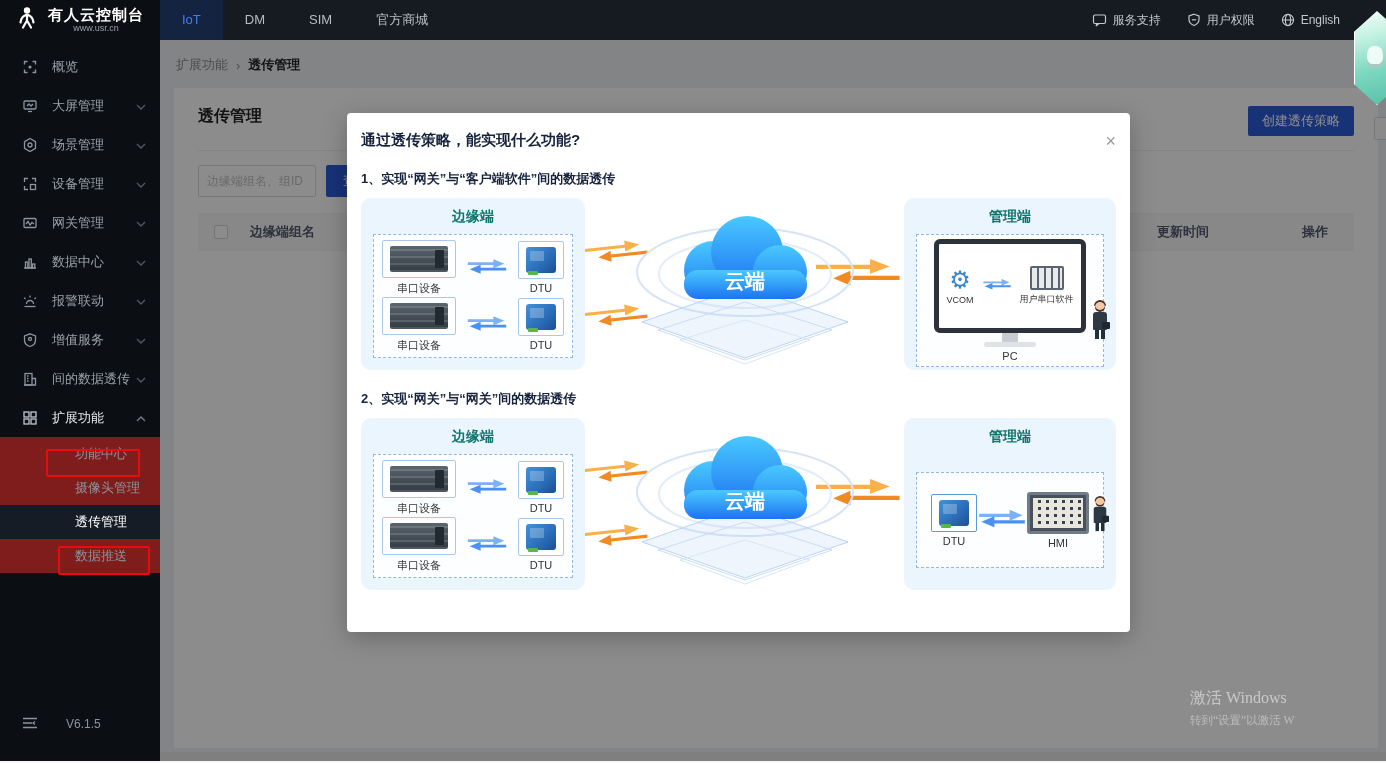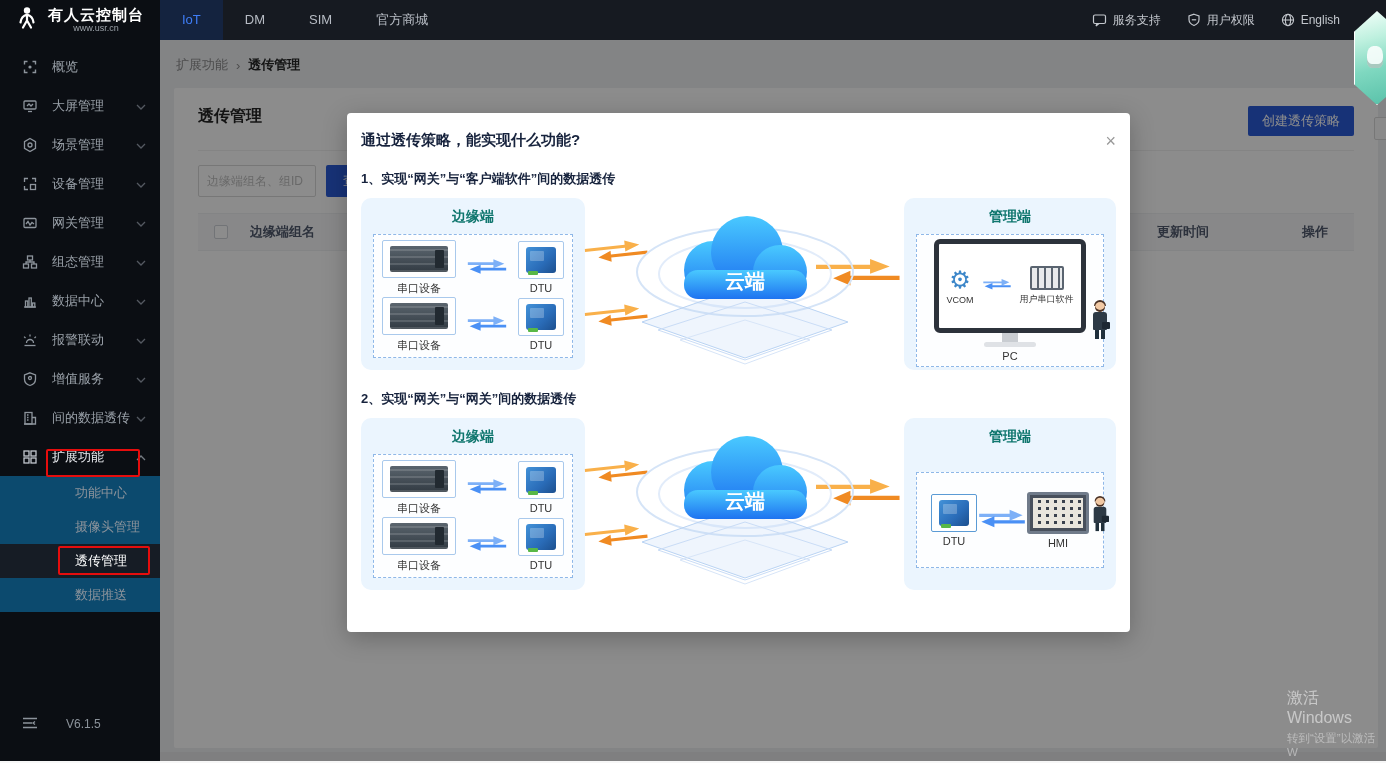--- a/index.html
+++ b/index.html
@@ -21,21 +21,21 @@
   .logo { height:40px; display:flex; align-items:center; padding-left:14px; gap:8px; }
   .logo-txt { color:#fff; }
   .logo-title { font-size:15px; font-weight:bold; letter-spacing:1px; line-height:16px; }
   .logo-sub { font-size:9px; color:#9ba1a8; text-align:center; line-height:10px; }
   .menu { padding-top:7px; }
   .s-item { height:39px; display:flex; align-items:center; padding:0 14px 0 22px; color:#9aa1a9; font-size:13px; cursor:pointer; }
   .s-item .s-ico { width:16px; height:16px; margin-right:14px; display:flex; align-items:center; justify-content:center; }
   .s-item .s-label { flex:1; }
   .s-item.parent-active { color:#e8eaee; }
   .chev { opacity:.75; }
-  .submenu { background:#0c4a6e; }
+  .submenu { background:#7f1d1d; }
   .sub-item { height:34px; line-height:34px; padding-left:75px; font-size:13px; color:#8c939b; cursor:pointer; }
   .sub-item.active { background:#161c25; color:#ffffff; }
   .side-bottom { position:absolute; bottom:24px; left:0; width:160px; height:30px; display:flex; align-items:center; color:#8c939b; font-size:12px; }
   .side-bottom .collapse { margin-left:22px; margin-right:28px; }
   .redbox { position:absolute; border:2px solid #e60d0d; border-radius:2px; z-index:60; pointer-events:none; }
   .redbox-1 { left:46px; top:449px; width:94px; height:28px; }
   .redbox-2 { left:58px; top:546px; width:92px; height:29px; }
 
   
   .content { position:absolute; left:160px; top:40px; right:0; bottom:0; background:#eef0f3; }
@@ -51,21 +51,21 @@
   .btn-query { margin-left:10px; height:32px; width:60px; }
   .table-head { margin-top:16px; height:38px; background:#f7f8fa; border-top:1px solid #eef0f2; border-bottom:1px solid #eef0f2; display:flex; align-items:center; font-size:13px; color:#515a6e; font-weight:bold; padding:0 4px 0 16px; }
   .checkbox { width:14px; height:14px; border:1px solid #cfd3d9; border-radius:2px; background:#fff; margin-right:22px; cursor:pointer; }
   .th-update { margin-left:auto; width:145px; }
   .th-op { width:42px; margin-right:6px; }
   .edge-btn { position:absolute; left:1374px; top:117px; width:20px; height:23px; background:#fbfbfc; border:1px solid #d9d9d9; border-radius:2px 0 0 2px; z-index:5; }
   .scroll-strip { position:absolute; left:0; right:0; bottom:1px; height:10px; background:#e8e8ea; }
 
   
   .mask { position:absolute; left:160px; top:40px; right:0; bottom:0; background:rgba(0,0,0,.45); z-index:40; }
-  .watermark { position:absolute; left:1287px; top:688px; z-index:45; color:rgba(240,240,240,.6); }
+  .watermark { position:absolute; left:1190px; top:688px; z-index:45; color:rgba(240,240,240,.6);font-family:Liberation Serif, serif; }
   .wm1 { font-size:16px; }
   .wm2 { font-size:11.5px; margin-top:4px; color:rgba(235,235,235,.5); }
   .bottom-line { position:absolute; left:0; right:0; bottom:0; height:2px; background:#f7f7f7; z-index:80; }
   .hexa { position:absolute; left:1354px; top:11px; width:46px; height:94px; z-index:70;
           clip-path:polygon(50% 0,100% 22%,100% 78%,50% 100%,0 78%,0 22%);
           background:linear-gradient(165deg,#f4fffa 0%,#bdf0de 30%,#7fd8c0 60%,#57c0a8 100%);
           border:1px solid #ffffff; }
   .hexa-mark { position:absolute; left:12px; top:34px; width:16px; height:22px; border-radius:40% 40% 30% 30%; background:rgba(255,255,255,.85); box-shadow:inset 0 -4px 0 rgba(40,110,90,.35); }
 
   
@@ -194,34 +194,20 @@
             </svg>
           </span>
         <span class="s-label">网关管理</span>
         <span class="chev"><svg width="10" height="6" viewBox="0 0 10 6">
               <path d="M1 1l4 4 4-4" stroke="#6d737b" stroke-width="1.3" fill="none"></path>
             </svg></span>
       </div>
       <div class="s-item">
         <span class="s-ico">
             <svg width="16" height="16" viewBox="0 0 16 16" fill="none" stroke="#8d949c" stroke-width="1.3">
-              <rect x="5.5" y="2" width="5" height="4"></rect>
-              <rect x="1.5" y="10" width="5" height="4"></rect>
-              <rect x="9.5" y="10" width="5" height="4"></rect>
-              <path d="M8 6v2M4 10V8h8v2"></path>
-            </svg>
-          </span>
-        <span class="s-label">组态管理</span>
-        <span class="chev"><svg width="10" height="6" viewBox="0 0 10 6">
-              <path d="M1 1l4 4 4-4" stroke="#6d737b" stroke-width="1.3" fill="none"></path>
-            </svg></span>
-      </div>
-      <div class="s-item">
-        <span class="s-ico">
-            <svg width="16" height="16" viewBox="0 0 16 16" fill="none" stroke="#8d949c" stroke-width="1.3">
               <path d="M2 14h12"></path>
               <rect x="3.5" y="8" width="2.3" height="6"></rect>
               <rect x="7" y="5" width="2.3" height="9"></rect>
               <rect x="10.5" y="10" width="2.3" height="4"></rect>
             </svg>
           </span>
         <span class="s-label">数据中心</span>
         <span class="chev"><svg width="10" height="6" viewBox="0 0 10 6">
               <path d="M1 1l4 4 4-4" stroke="#6d737b" stroke-width="1.3" fill="none"></path>
             </svg></span>

